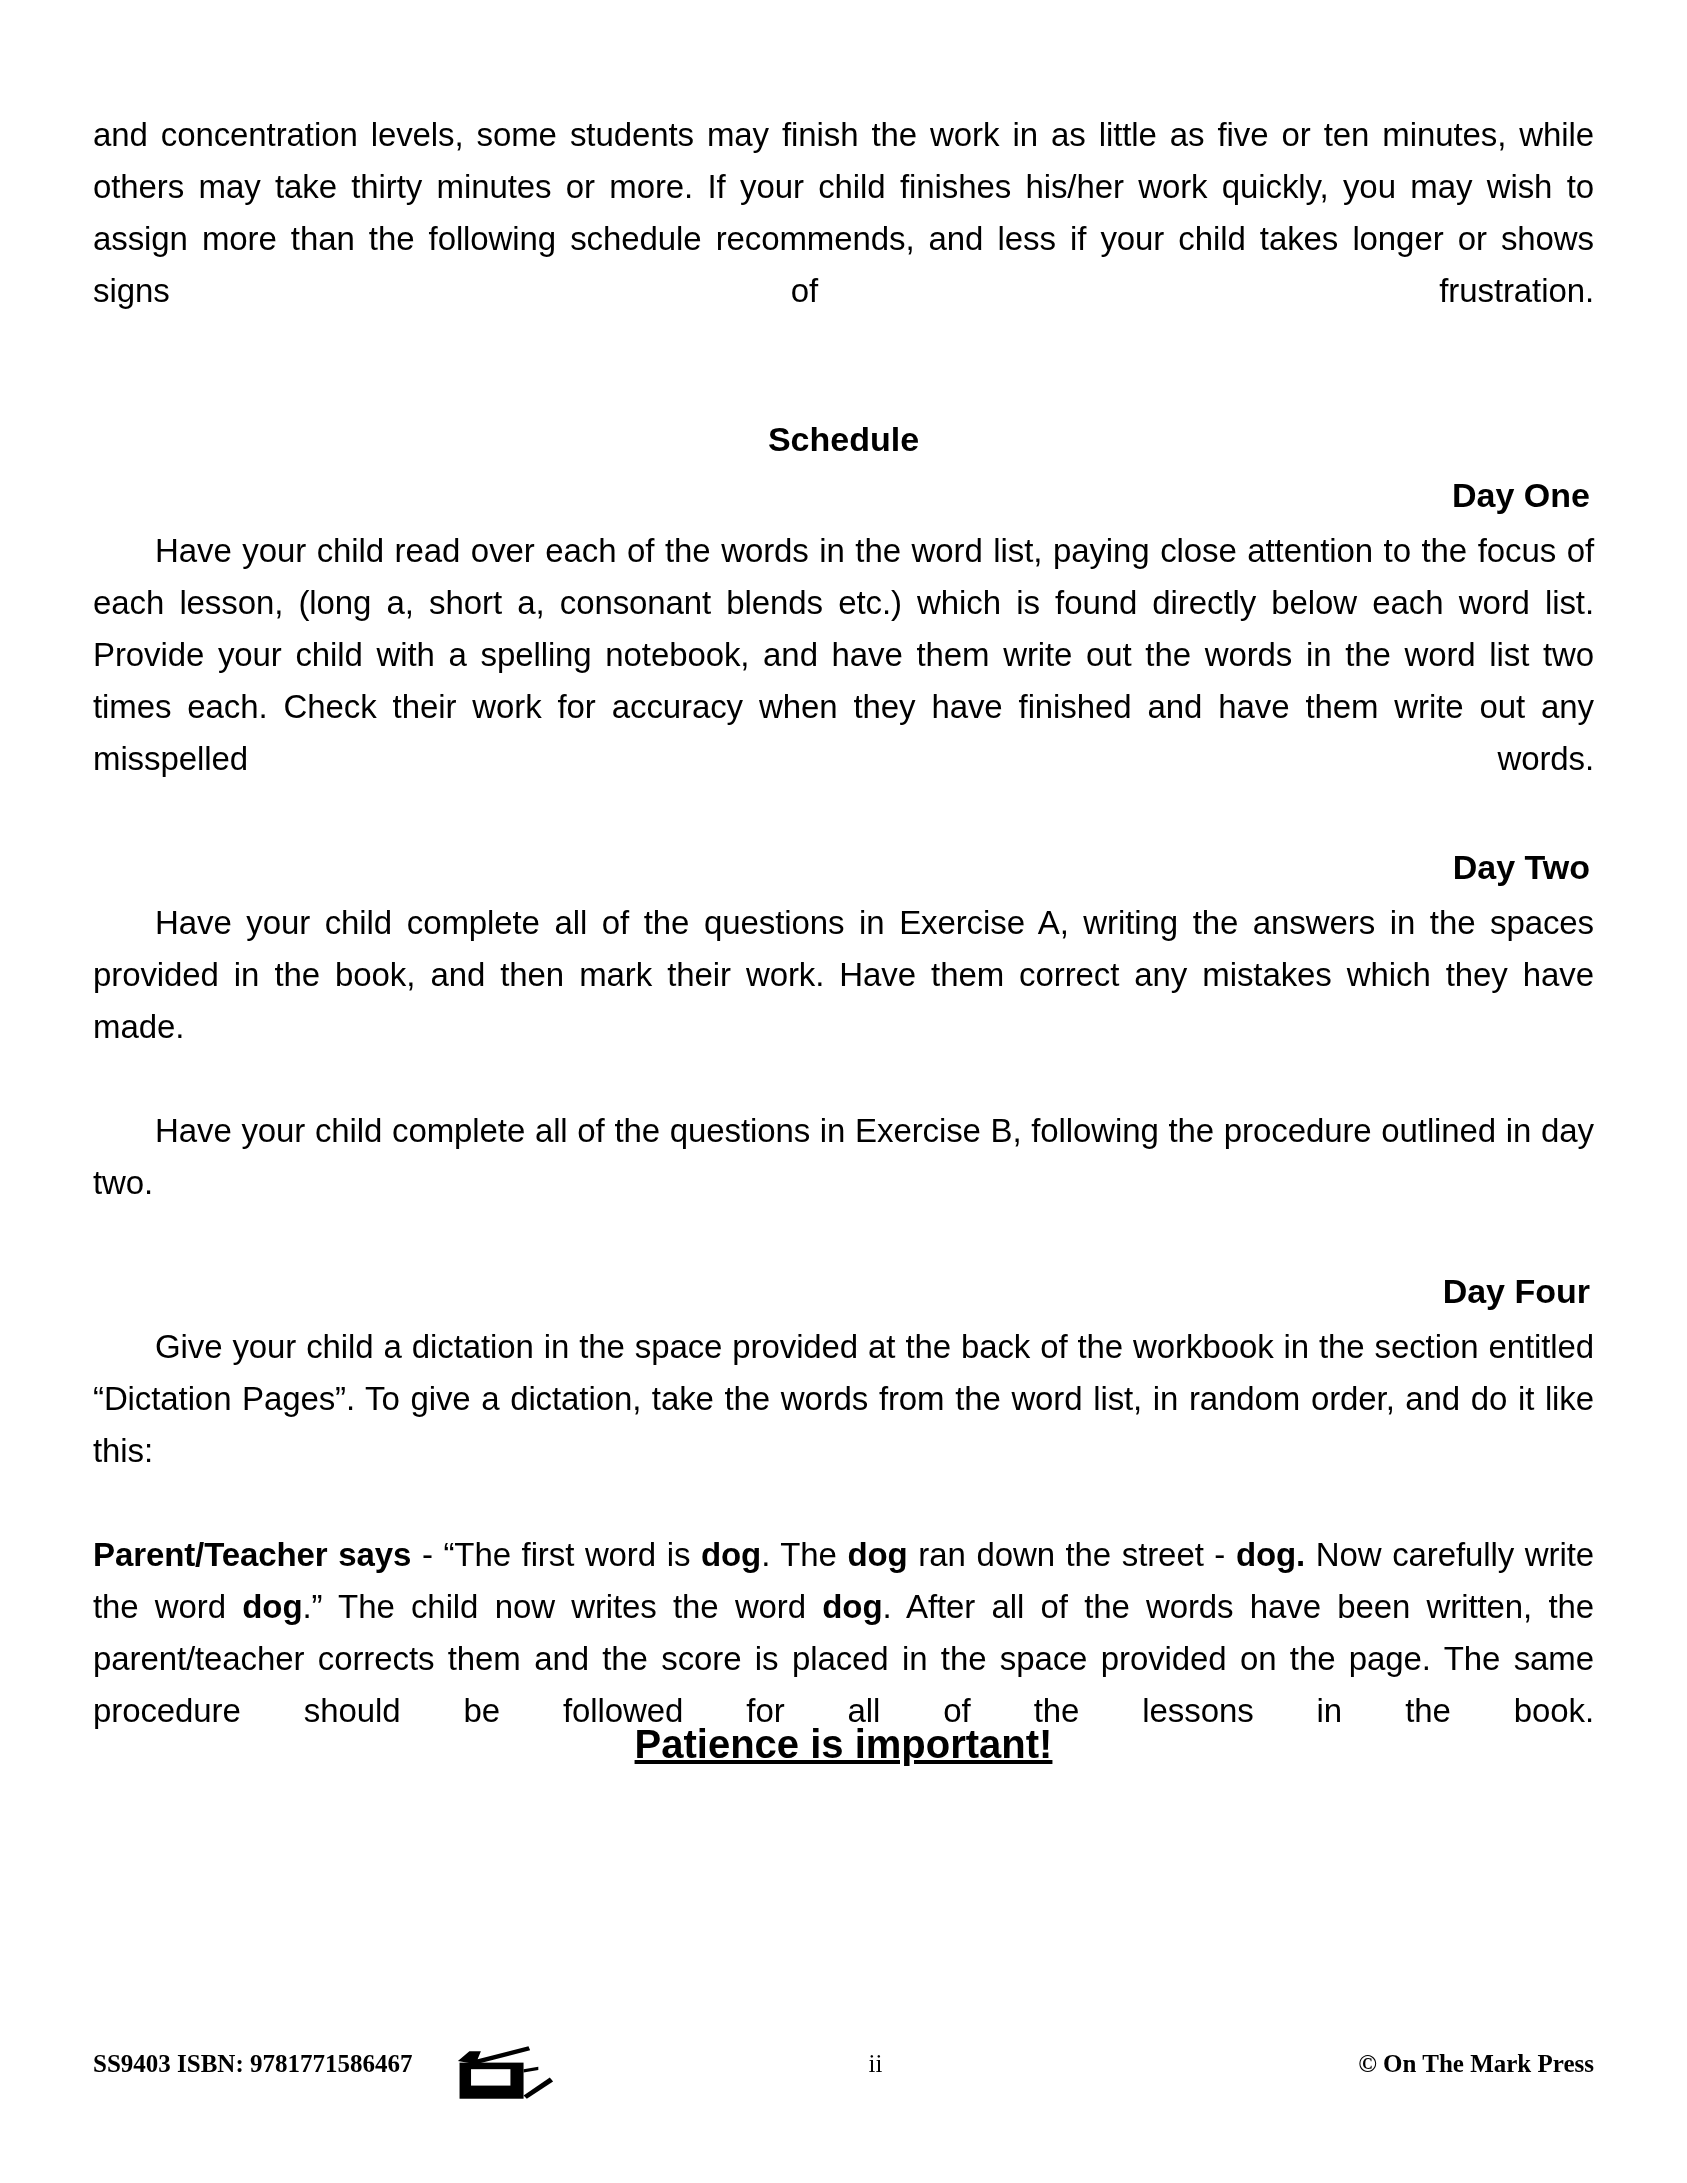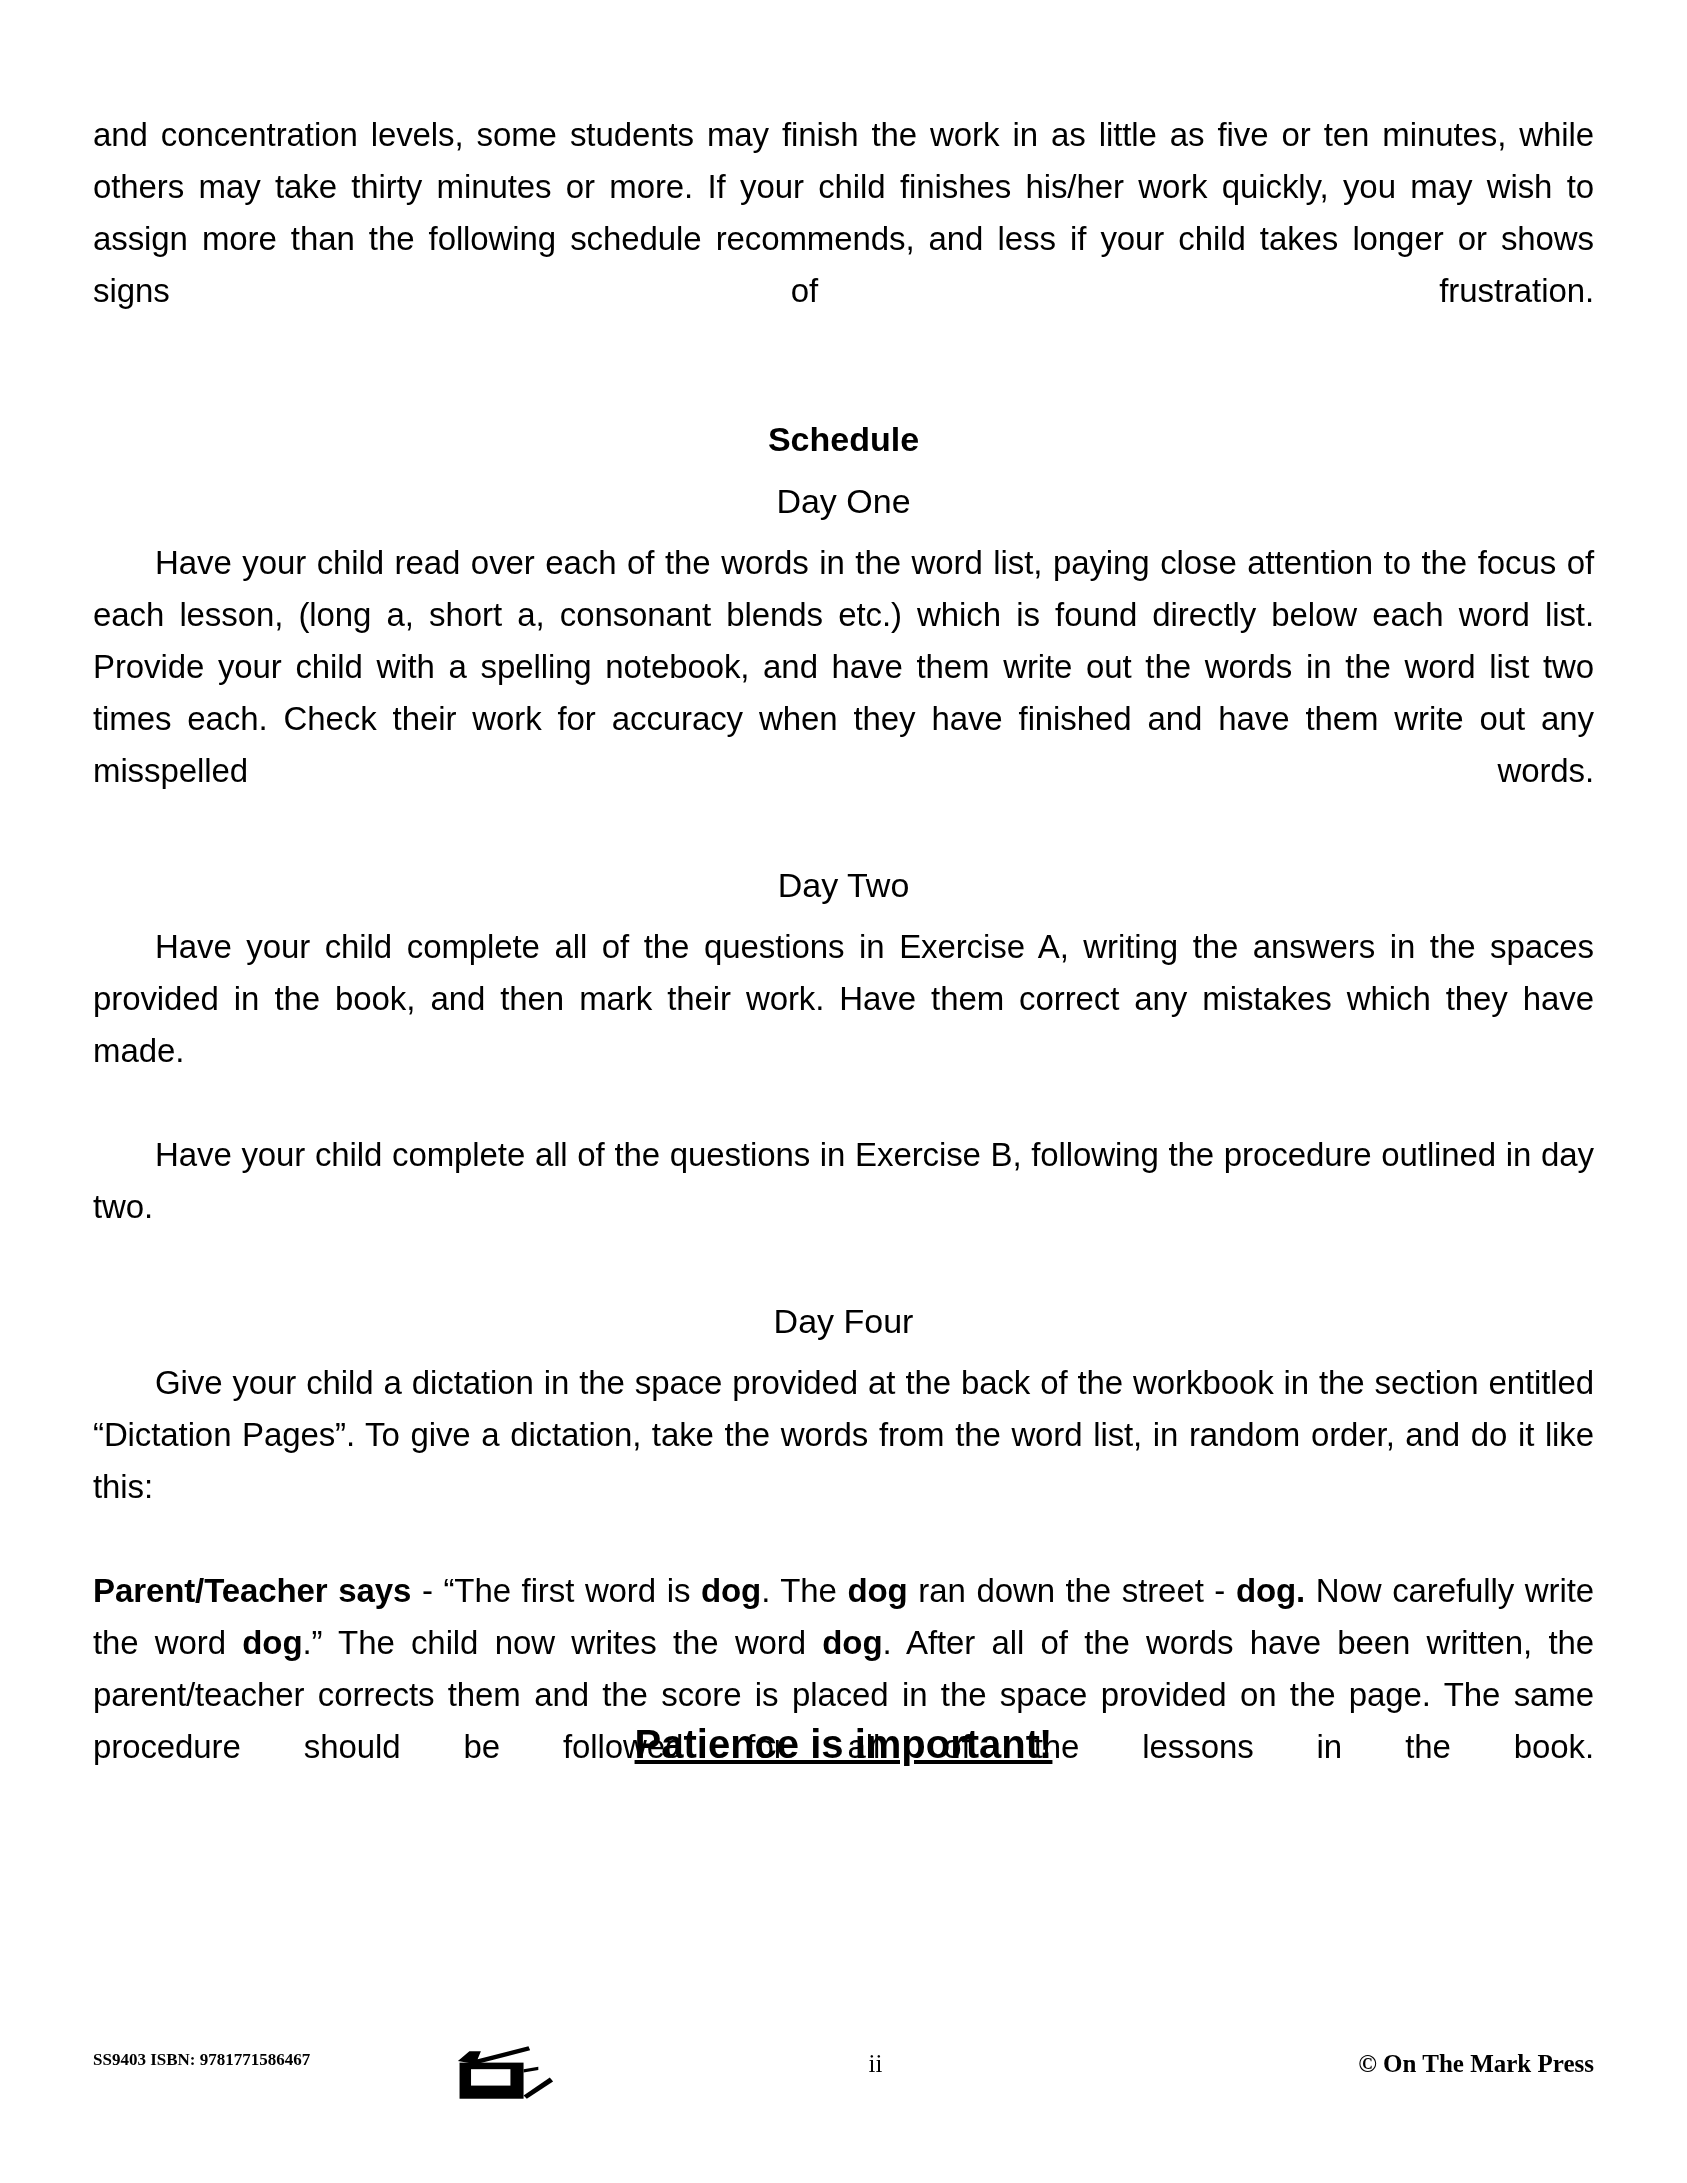--- a/index.html
+++ b/index.html
@@ -60,24 +60,24 @@
   h2.section-heading {
     margin: 0;
     font-size: 34px;
     font-weight: bold;
     text-align: center;
     text-underline-offset: 4.1px;
     line-height: 52px;
   }
 
   h3.day-heading {
-    margin: 10px;
+    margin: 4px;
     font-size: 34px;
-    font-weight: normal;
-    text-align: center;
+    font-weight: bold;
+    text-align: right;
     line-height: 52px;
   }
 
   .spacer-schedule { height: 44px; }
 
   .closing {
     position: absolute;
     left: 93px;
     top: 1687px;
     width: 1501px;
@@ -106,21 +106,21 @@
     top: 2035px;
     width: 1687px;
     height: 91px;
   }
   .footer-left {
     position: absolute;
     left: 93px;
     top: 15px;
     font-family: "Liberation Serif", serif;
     font-weight: bold;
-    font-size: 17px;
+    font-size: 25px;
     white-space: nowrap;
     letter-spacing: 0px;
   }
   .copier-icon {
     position: absolute;
     left: 456px;
     top: 3.3px;
     width: 99px;
     height: 64px;
   }

